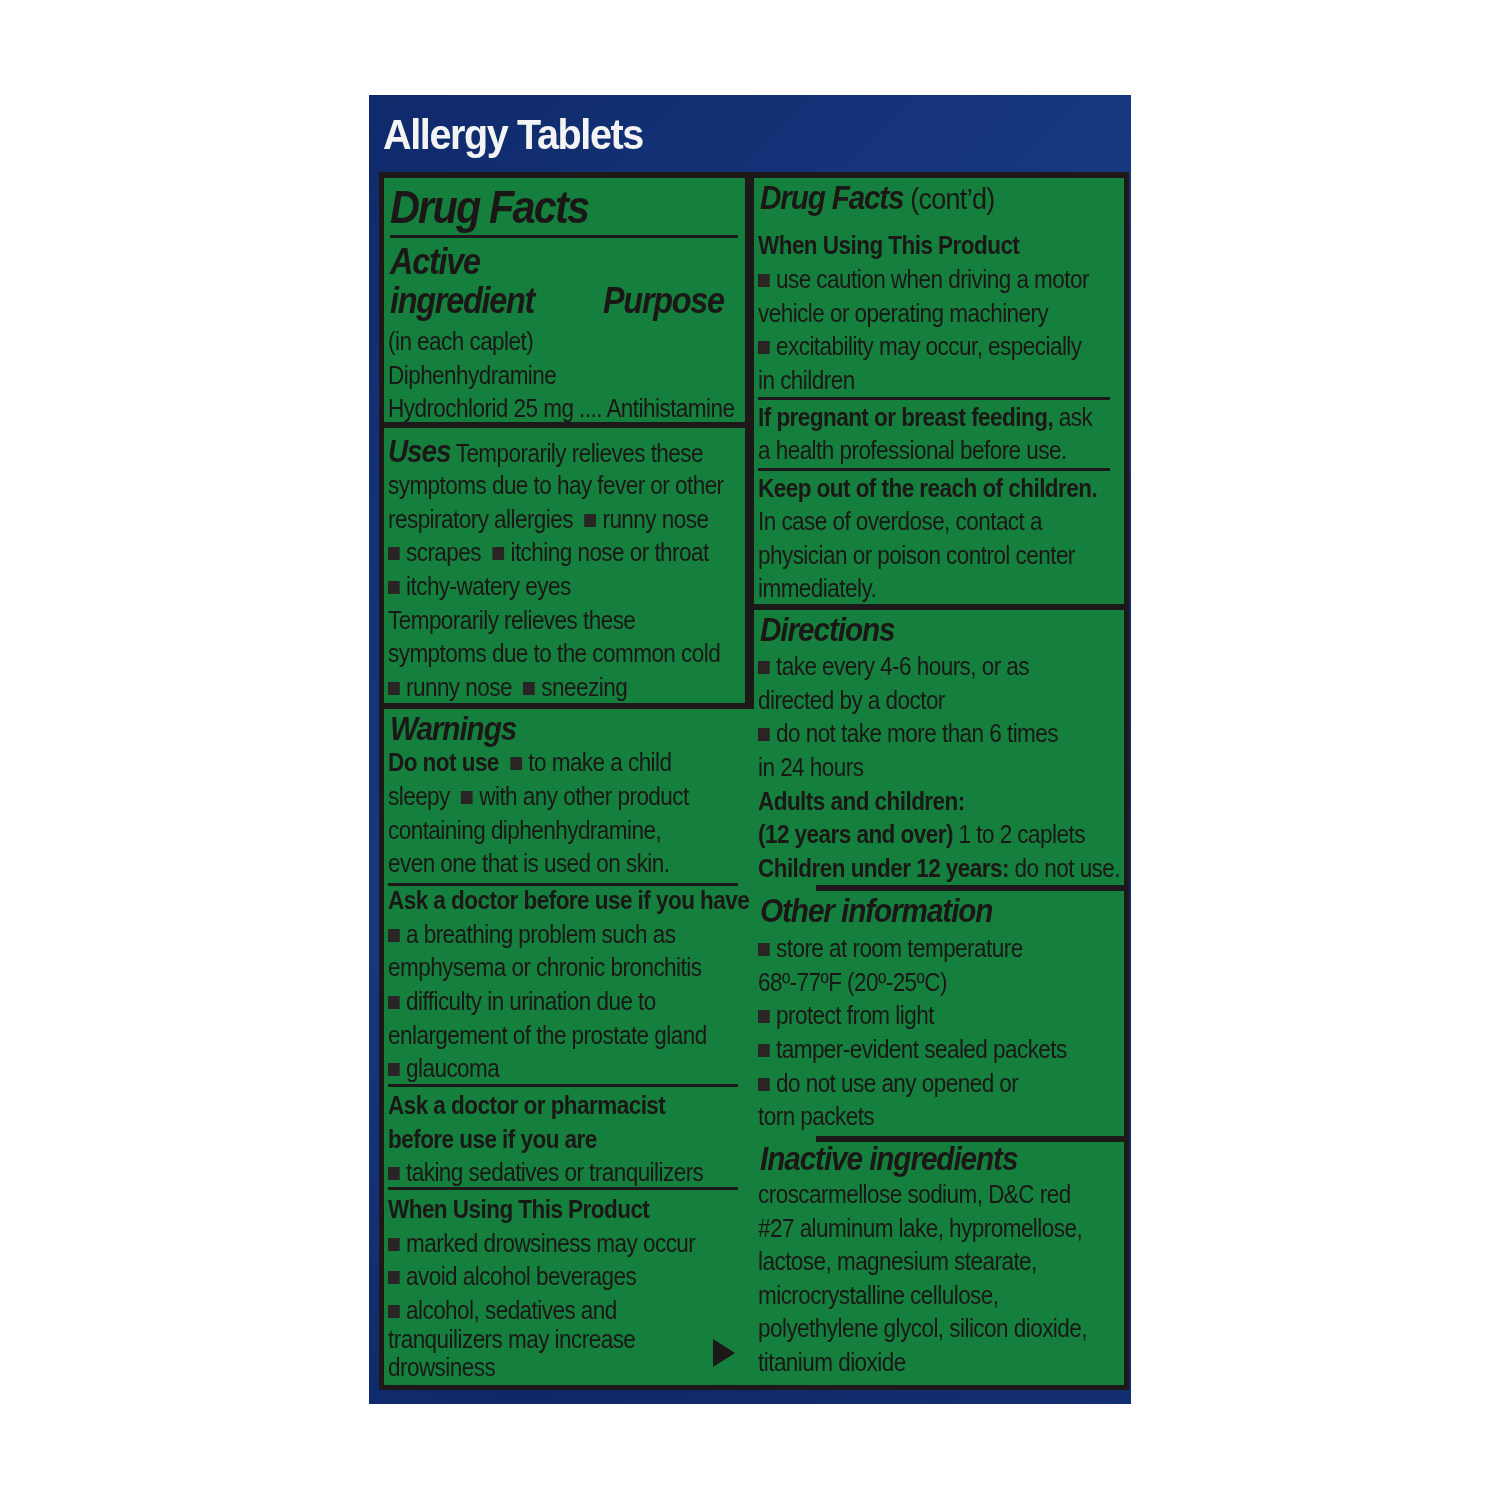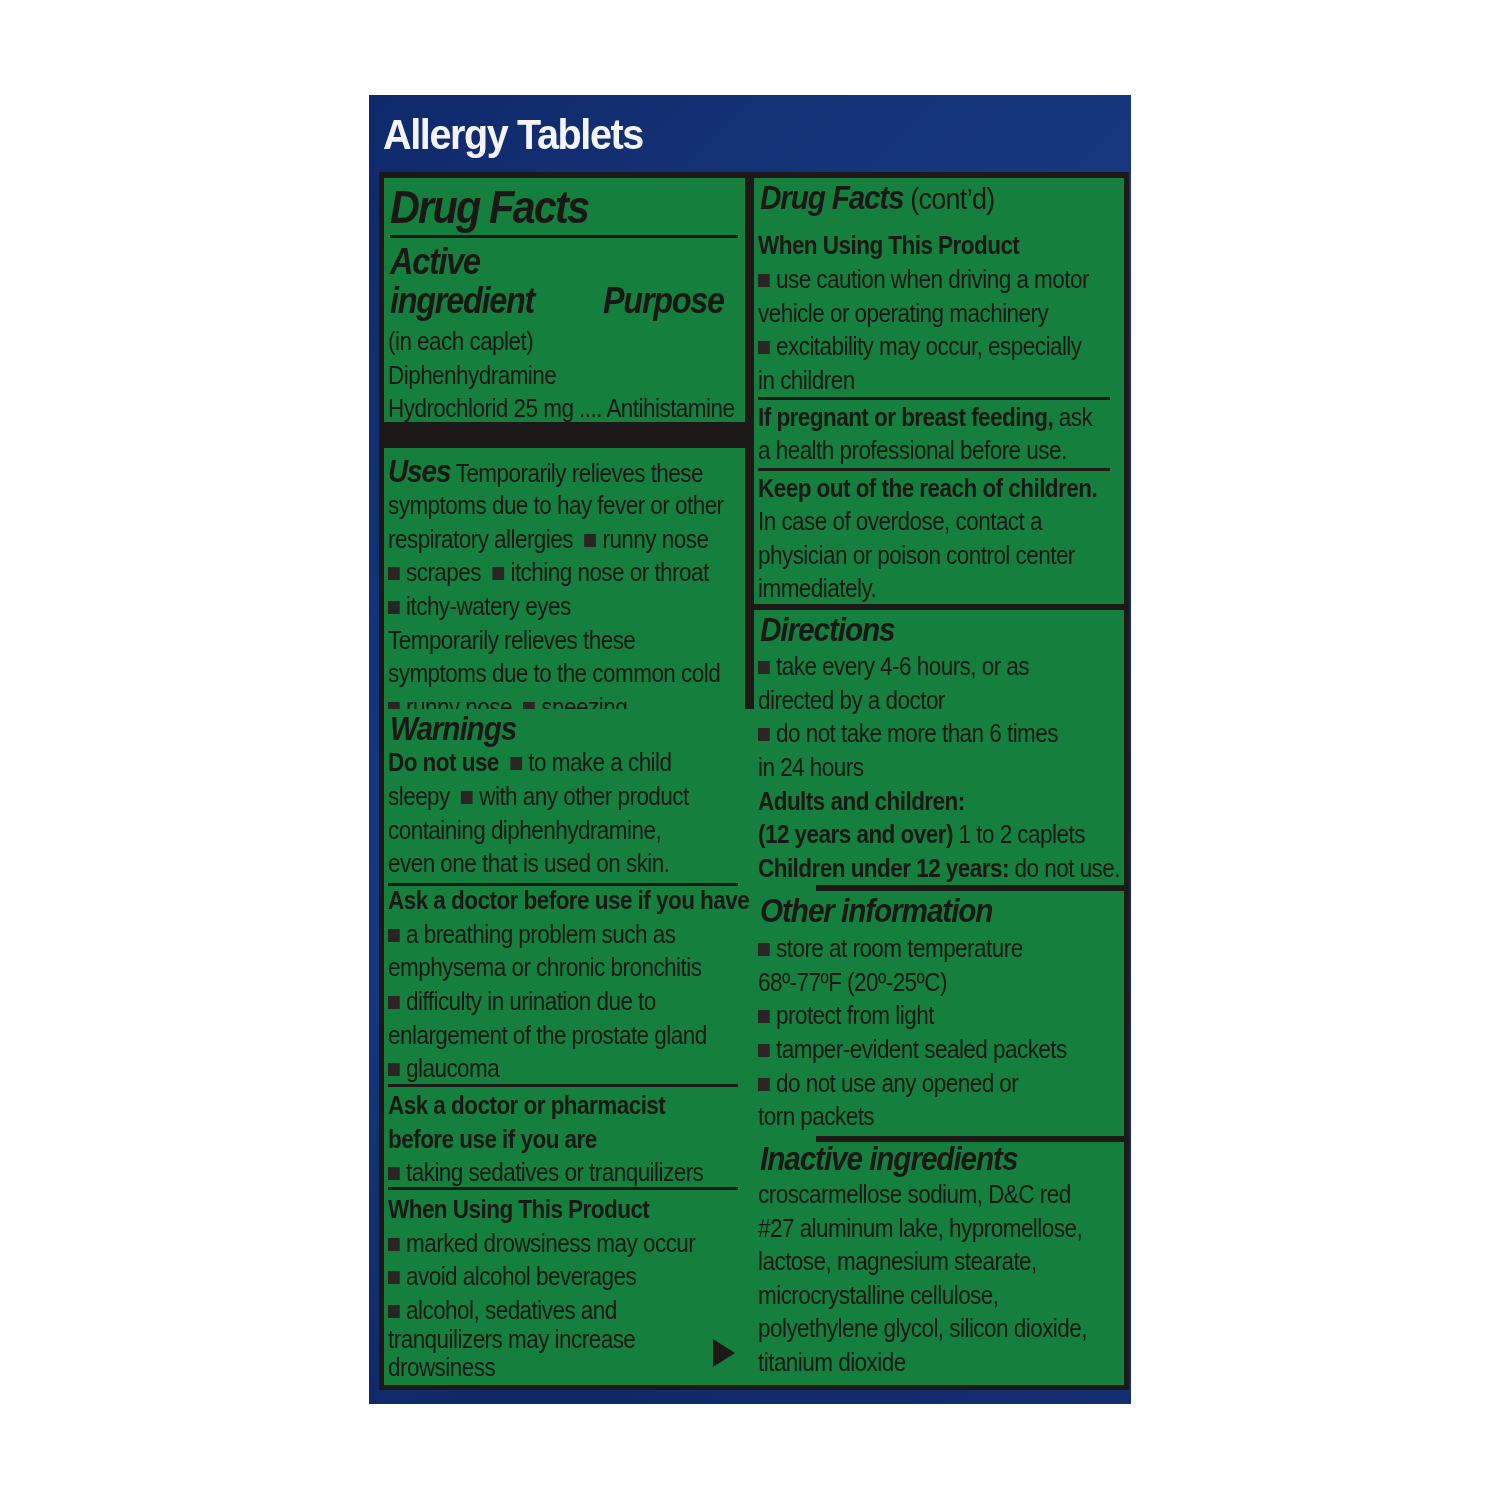--- a/index.html
+++ b/index.html
@@ -31,21 +31,21 @@
   <div class="abs hd-big" style="left:6px; top:5px;">Drug Facts</div>
   <div class="abs" style="left:6px; top:57px; width:348px; height:3px; background:#1d1919;"></div>
   <div class="abs hd-mid" style="left:6px; top:65px; transform:scaleX(0.9); transform-origin:left;">Active</div>
   <div class="abs hd-mid" style="left:6px; top:104px; transform:scaleX(0.9); transform-origin:left;">ingredient</div>
   <div class="abs hd-mid" style="left:219px; top:104px; transform:scaleX(0.9); transform-origin:left;">Purpose</div>
   <div class="abs txt" style="left:4px; top:147px;">(in each caplet)</div>
   <div class="abs txt" style="left:4px; top:181px;">Diphenhydramine</div>
   <div class="abs txt" style="left:4px; top:214px;">Hydrochlorid 25 mg .... Antihistamine</div>
 </div>
 
-<div class="panel" style="left:384px; top:428px; width:361px; height:275px;margin-top:20px;">
+<div class="panel" style="left:384px; top:428px; width:361px; height:275px;">
   <div class="abs txt" style="left:4px; top:6px;">
     <span class="hd-sec" style="display:inline-block; font-size:31px; transform:none;">Uses</span><span> Temporarily relieves these</span>
   </div>
   <div class="abs txt" style="left:4px; top:41px;">symptoms due to hay fever or other</div>
   <div class="abs txt" style="left:4px; top:75px;">
     <span>respiratory allergies</span>&nbsp; <span class="bul"></span><span>runny nose</span>
   </div>
   <div class="abs txt" style="left:4px; top:108px;">
     <span class="bul"></span><span>scrapes</span>&nbsp; <span class="bul"></span><span>itching nose or throat</span>
   </div>

